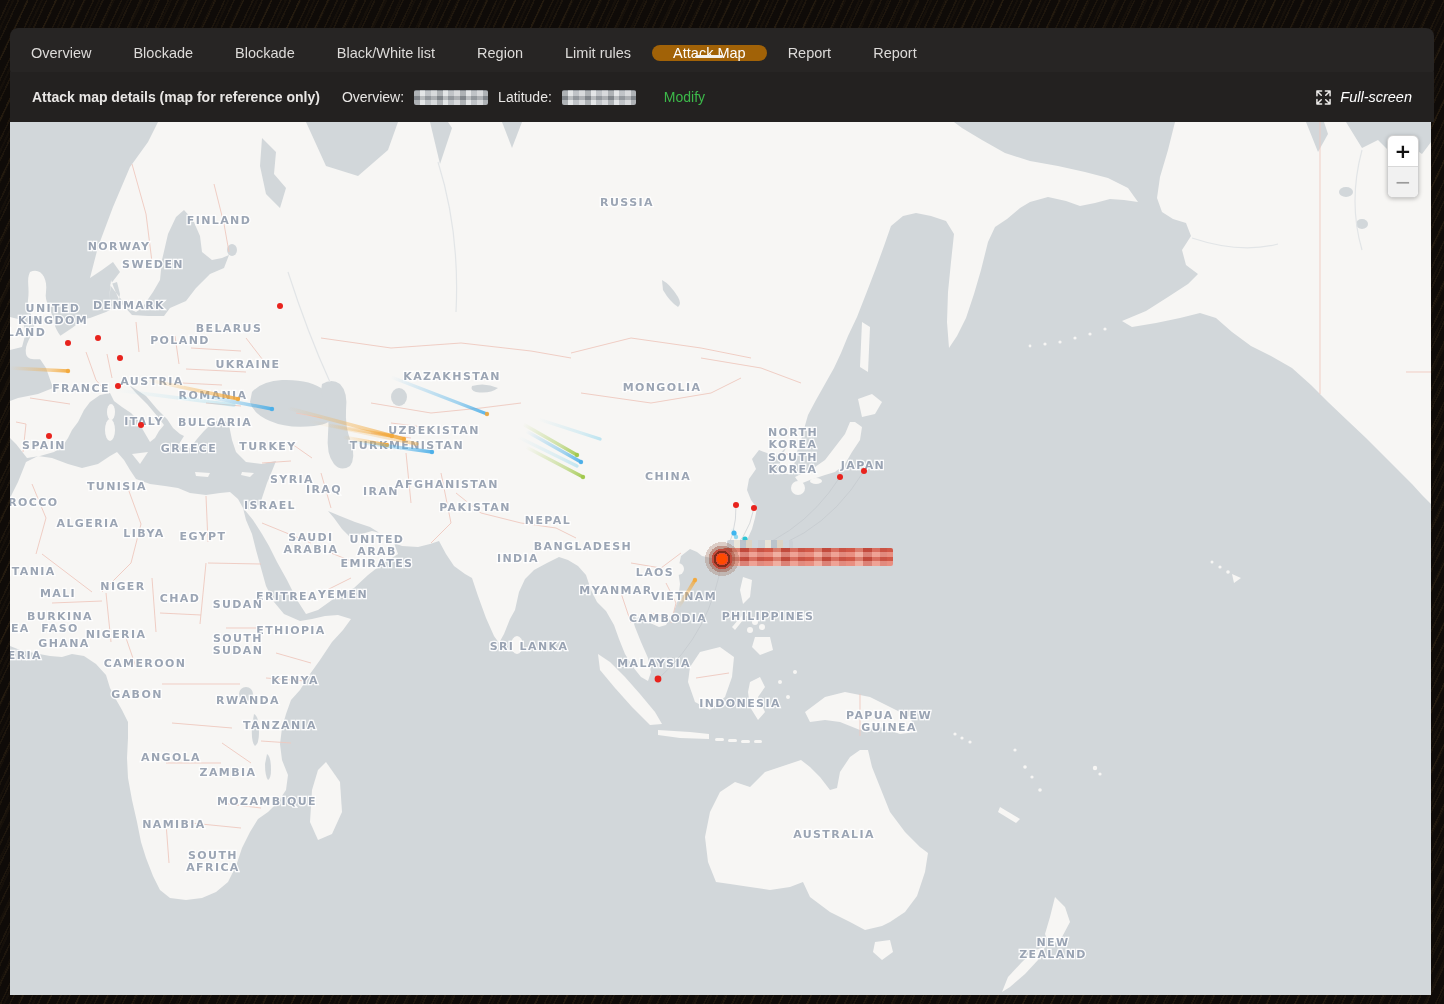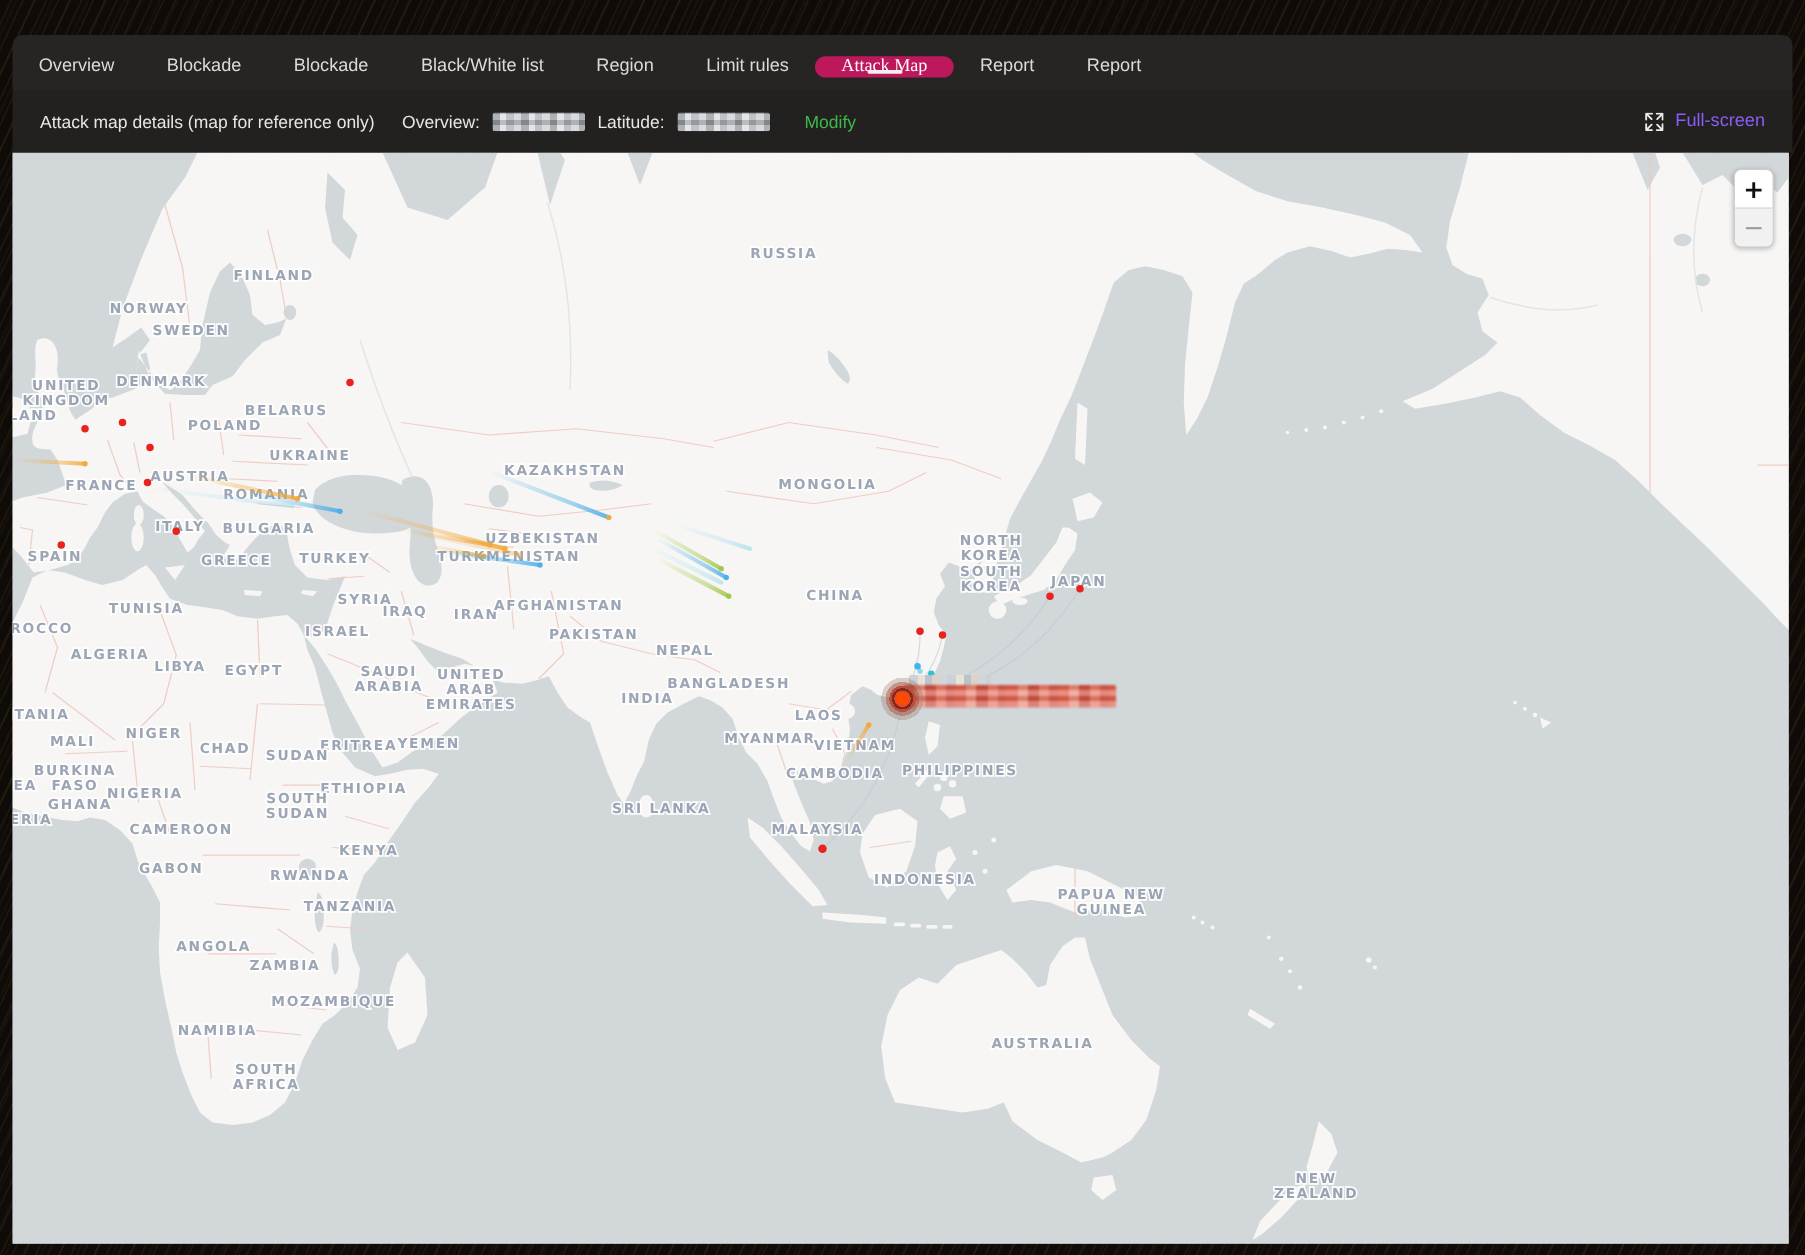--- a/index.html
+++ b/index.html
@@ -18,44 +18,44 @@
   .nav{
     position:absolute;left:10px;top:12px;width:1424px;height:50px;
     background:#272524;border-radius:8px;display:flex;align-items:center;
     z-index:2;
     margin-top:16px;
   }
   .nav .tab{
     display:flex;align-items:center;padding:0 21px;cursor:pointer;
     color:#dddbd9;font-size:14.5px;position:relative;white-space:nowrap;
   }
-  .nav .tab.active{background:#be185d;border-radius:16px;color:#ffffff;font-family:Liberation Serif, serif;}
+  .nav .tab.active{background:#a16207;border-radius:16px;color:#ffffff;}
   .nav .tab.active::after{
     content:"";position:absolute;left:50%;transform:translateX(-50%);
     bottom:3px;width:28px;height:3px;border-radius:2px;background:#f2f0ee;
   }
   
   .toolbar{
     position:absolute;left:10px;top:72px;width:1424px;height:50px;
     background:#232120;display:flex;align-items:center;z-index:2;
     color:#e8e6e4;font-size:14px;
   }
   .toolbar .left{display:flex;align-items:center;gap:10px;padding-left:22px;}
-  .toolbar .title{margin-right:12px;}
+  .toolbar .title{margin-right:12px;font-weight:bold;}
   .redact{
     display:inline-block;width:74px;height:15px;border-radius:2px;vertical-align:middle;
     background:
       repeating-linear-gradient(0deg, rgba(255,255,255,.28) 0 5px, rgba(90,95,100,.25) 5px 9px),
       repeating-linear-gradient(90deg,#8f9499 0 6px,#d9dcde 6px 11px,#a7acb1 11px 17px,#c9cccf 17px 23px);
     filter:blur(.6px);
   }
   .modify{color:var(--green,#3cb94a);cursor:pointer;margin-left:18px;}
   .fullscreen{
     margin-left:auto;margin-right:22px;display:flex;align-items:center;gap:9px;
-    color:#8b5cf6;cursor:pointer;font-size:14.5px;
+    color:#ffffff;cursor:pointer;font-size:14.5px;font-style:italic;
   }
   .fullscreen svg{display:block;}
   
   .map-wrap{
     position:absolute;left:10px;top:122px;width:1421px;height:873px;overflow:hidden;
     background:var(--ocean,#d2d7da);z-index:1;
   }
   .map-wrap svg{position:absolute;left:0;top:0;}
   .map-label{
     font-family:"DejaVu Sans",sans-serif;font-size:11px;font-weight:600;

